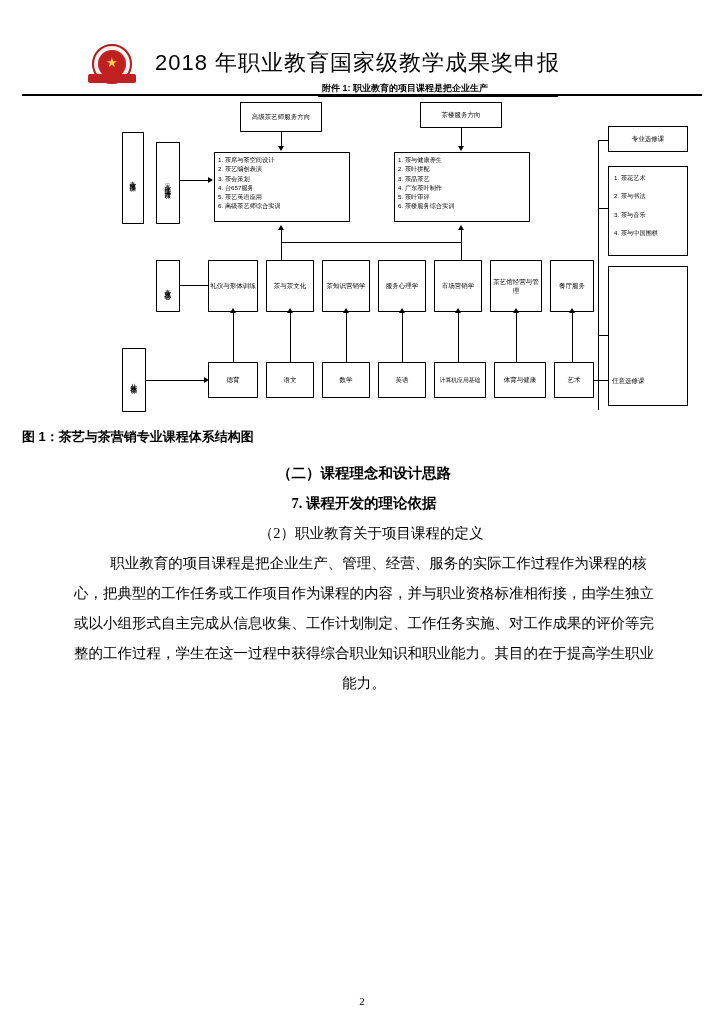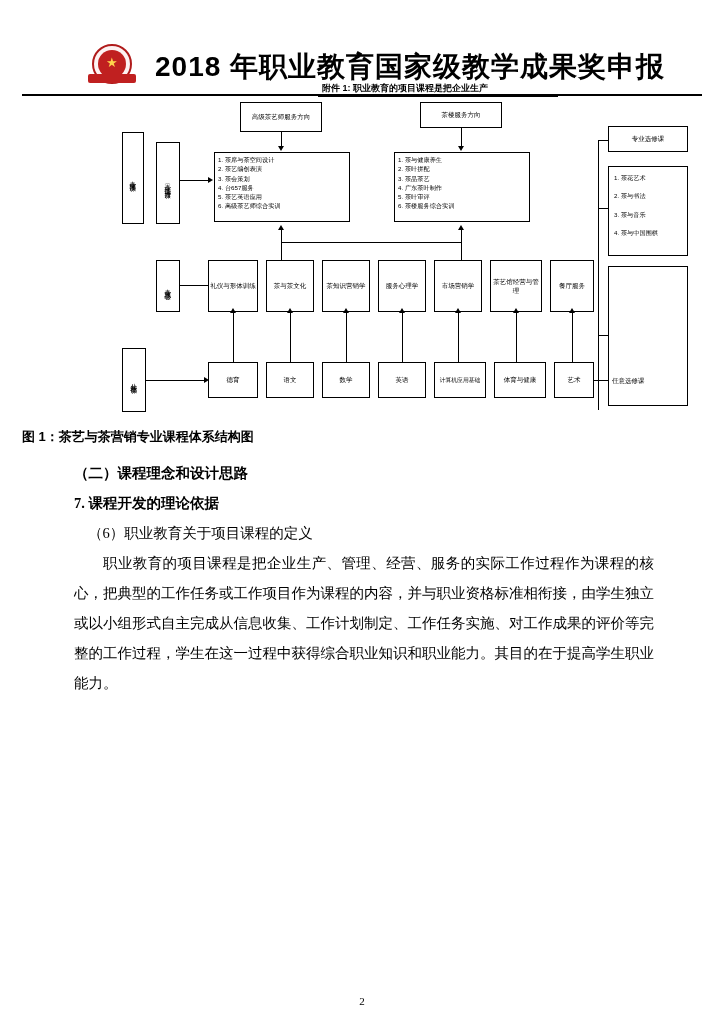--- a/index.html
+++ b/index.html
@@ -73,22 +73,22 @@
     width: 48px;
     height: 9px;
     background: #c02020;
     border-radius: 2px;
   }
   .header-title {
     position: absolute;
     left: 155px;
     top: 26px;
     font-family: "Liberation Sans", sans-serif;
-    font-weight: bold;
-    font-size: 28px;
+    font-weight: normal;
+    font-size: 22px;
     letter-spacing: 1px;
     color: #000;
     white-space: nowrap;
   }
   .header-rule {
     position: absolute;
     left: 22px;
     top: 72px;
     width: 680px;
     height: 2px;
@@ -199,20 +199,21 @@
     left: 74px;
     top: 458px;
     width: 580px;
     font-family: "Liberation Serif", serif;
     font-size: 14.5px;
     line-height: 30px;
     color: #000;
   }
   .body-text p {
     margin: 0;
+    text-align: center;
   }
   .bold {
     font-weight: bold;
   }
   .indent1 { text-indent: 0; }
   .indent2 { text-indent: 14px; }
   .para {
     text-indent: 29px;
     text-align: justify;
   }
@@ -337,18 +338,18 @@
     <div class="line hline" style="left:576px; top:128px; width:10px;"></div>
     <div class="line hline" style="left:576px; top:255px; width:10px;"></div>
     <div class="line hline" style="left:572px; top:300px; width:14px;"></div>
 
     <div class="fig-label">图 1：茶艺与茶营销专业课程体系结构图</div>
   </div>
 
   <div class="body-text">
     <p class="bold indent1">（二）课程理念和设计思路</p>
     <p class="bold indent1">7. 课程开发的理论依据</p>
-    <p class="indent2">（6）职业教育关于项目课程的定义</p>
+    <p class="indent2">（2）职业教育关于项目课程的定义</p>
     <p class="para">职业教育的项目课程是把企业生产、管理、经营、服务的实际工作过程作为课程的核心，把典型的工作任务或工作项目作为课程的内容，并与职业资格标准相衔接，由学生独立或以小组形式自主完成从信息收集、工作计划制定、工作任务实施、对工作成果的评价等完整的工作过程，学生在这一过程中获得综合职业知识和职业能力。其目的在于提高学生职业能力。</p>
   </div>
 
   <div class="page-num">2</div>
 </div>
 
 </body></html>

